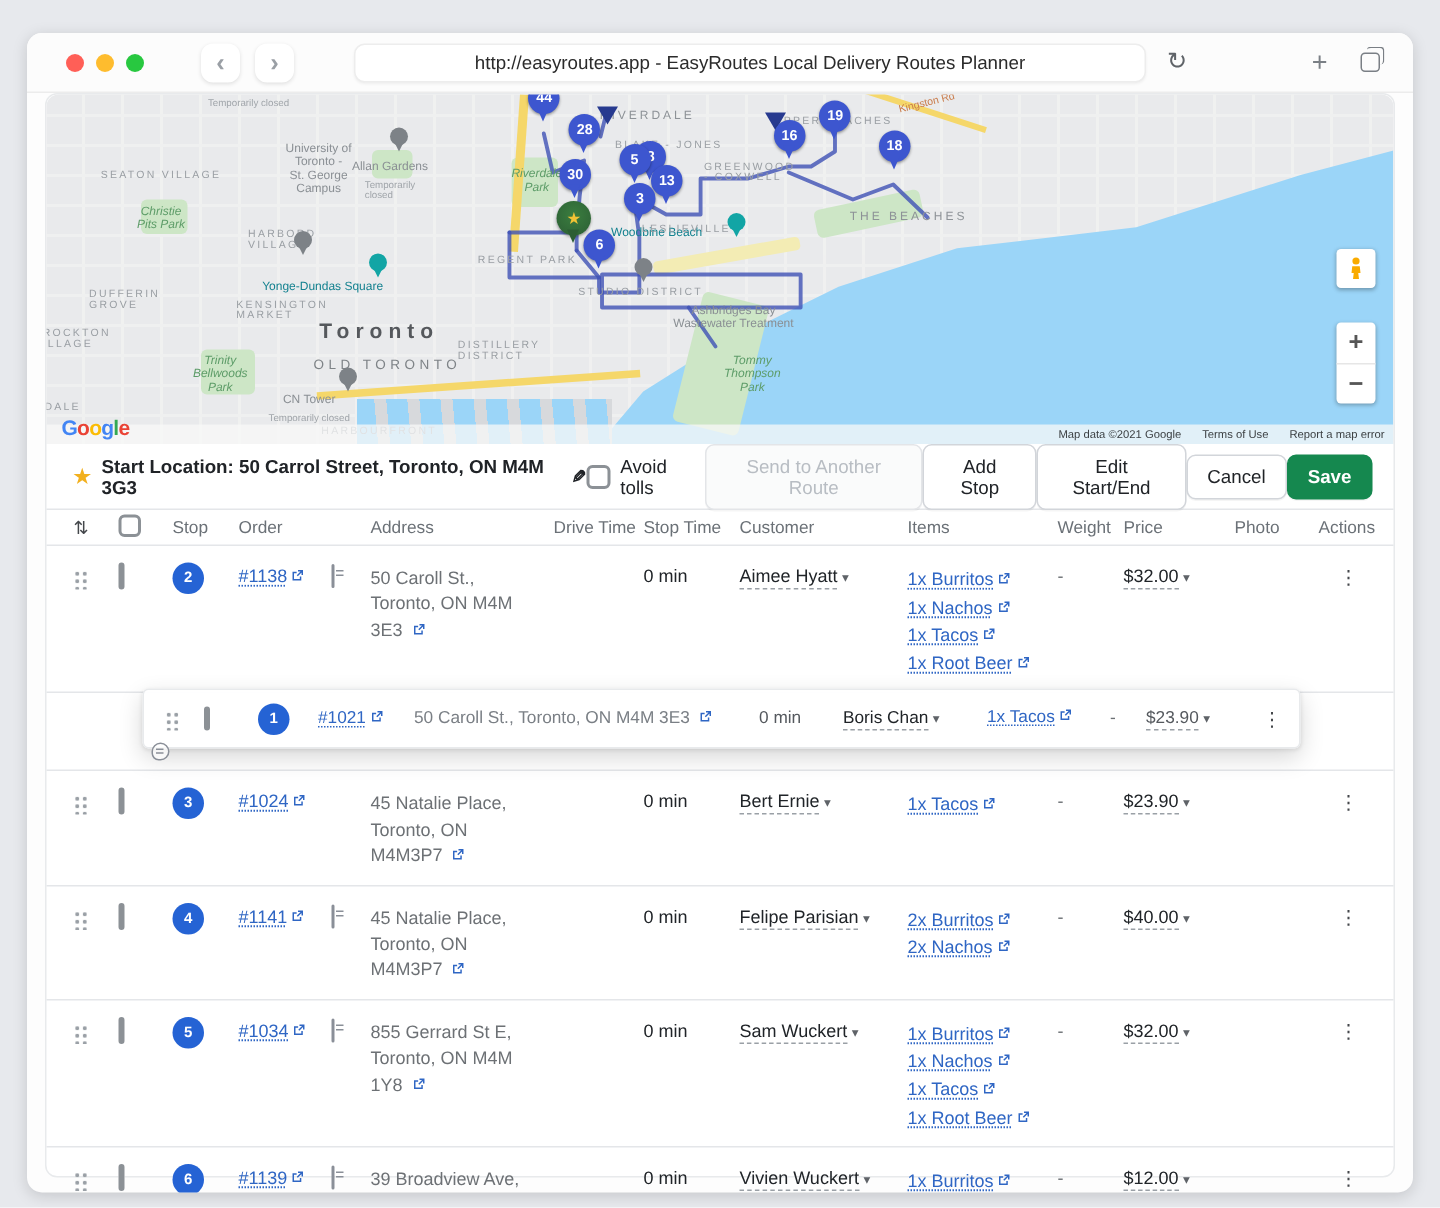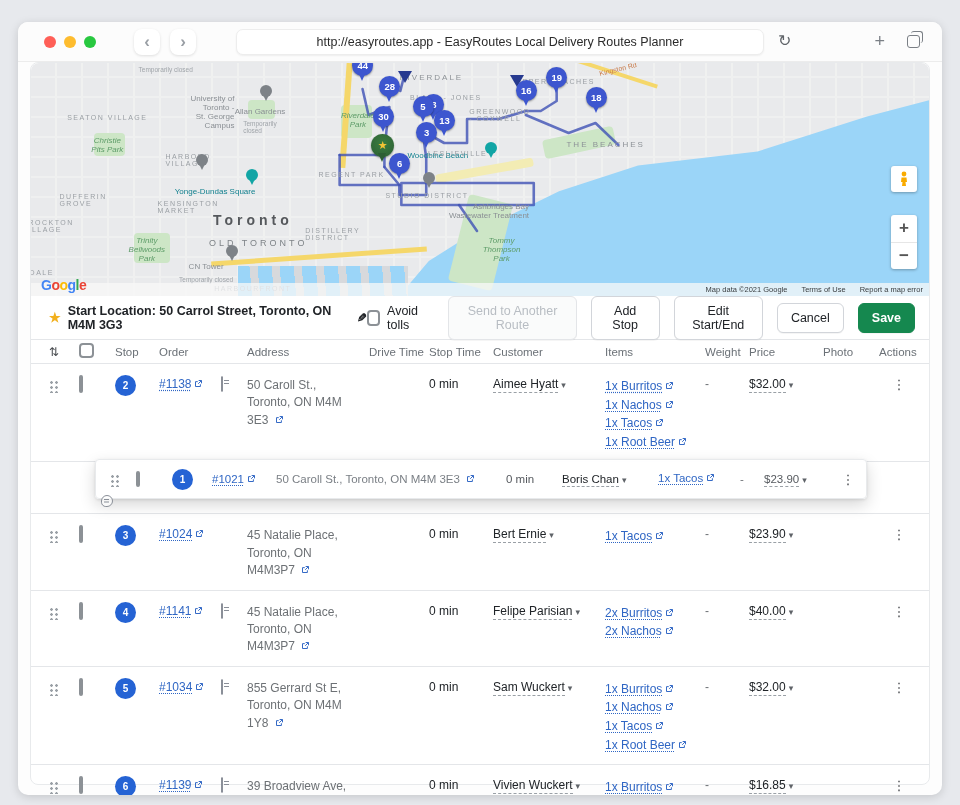--- a/index.html
+++ b/index.html
@@ -43,21 +43,21 @@
   .park { position:absolute; background:#cde6c6; border-radius:4px; }
   .sand { position:absolute; background:#f3ecb4; transform:rotate(-10deg); border-radius:3px; }
   .yroad { position:absolute; background:#f5d76a; }
   .mlabel { position:absolute; transform:translate(-50%,-50%); white-space:pre; pointer-events:none; }
   .mlabel.area { font-size:8px; letter-spacing:2px; color:#8d9297; }
   .mlabel.district { font-size:7px; letter-spacing:1.5px; color:#9a9fa4; }
   .mlabel.city { font-size:14px; letter-spacing:4px; color:#55585c; font-weight:bold; }
   .mlabel.big { font-size:9px; letter-spacing:3px; color:#7e8387; }
   .mlabel.park-l { font-size:8px; color:#5d9c68; text-align:center; font-style:italic; }
   .mlabel.poi { font-size:8px; color:#13818f; text-align:left; }
-  .mlabel.gray { font-size:8px; color:#8a8f94; text-align:right; }
+  .mlabel.gray { font-size:8px; color:#8a8f94; text-align:center; }
   .mlabel.tiny { font-size:6.5px; color:#a0a5aa; }
   .mlabel.road-o { font-size:7px; color:#c97b4a; transform:translate(-50%,-50%) rotate(-14deg); }
   .routes { position:absolute; inset:0; width:100%; height:100%; }
   .pin { position:absolute; width:21px; height:21px; margin:-26px 0 0 -10px; background:#3d56cf; border-radius:50%;
          box-shadow:0 1px 2px rgba(0,0,0,.4); color:#fff; font-size:9.5px; font-weight:bold;
          display:flex; align-items:center; justify-content:center; }
   .pin::after { content:""; position:absolute; left:6px; top:17px; border:4.5px solid transparent; border-top:9px solid #3d56cf; }
   .start-pin { position:absolute; width:23px; height:23px; margin:-28px 0 0 -11px; border-radius:50%;
          background:radial-gradient(circle at 50% 40%, #3a7d3f, #2c5e34); box-shadow:0 1px 2px rgba(0,0,0,.4);
          display:flex; align-items:center; justify-content:center; color:#f2c335; font-size:11px; }
@@ -77,21 +77,21 @@
   .zoomctrl { position:absolute; right:12px; top:152px; width:26px; height:54px; background:#fff; border-radius:3px;
          box-shadow:0 1px 3px rgba(0,0,0,.3); display:flex; flex-direction:column; }
   .zoomctrl div { flex:1; display:flex; align-items:center; justify-content:center; font-size:17px; color:#565656; font-weight:bold;}
   .zoomctrl div:first-child { border-bottom:1px solid #e6e6e6; }
 
   
   .toolbar { height:44px; display:flex; align-items:center; padding:0 14px 0 18px; border-bottom:1px solid #e4e6e9; }
   .start-loc { display:flex; align-items:center; gap:7px; font-size:12.5px; font-weight:bold; color:#202327; }
   .star { color:#f2b01e; font-size:13px; }
   .pencil { font-size:12px; color:#202327; transform:scaleX(-1); }
-  .tb-right { margin-left:auto; display:flex; align-items:center; gap:14px; }
+  .tb-right { margin-left:auto; display:flex; align-items:center; gap:0; }
   .avoid { display:flex; align-items:center; gap:7px; font-size:12.5px; color:#202327; margin-right:4px; }
   .cb { width:16px; height:16px; border:2px solid #8c9196; border-radius:4px; background:#fff; }
   .btn { font-size:12.5px; color:#202327; background:#fff; border:1px solid #d2d5da; border-radius:6px;
          padding:7px 13px; box-shadow:0 1px 0 rgba(0,0,0,.04); }
   .btn.disabled { color:#b8bdc3; background:#fafbfb; border-color:#e3e5e8; }
   .btn.primary { background:#15884f; border-color:#15884f; color:#fff; font-weight:bold; }
 
   
   .grid { display:grid; grid-template-columns:30px 36px 44px 62px 26px 122px 60px 64px 112px 100px 44px 74px 56px 40px; }
   .thead { height:24px; align-items:center; font-size:11.5px; color:#6b7177; border-bottom:1px solid #e4e6e9; padding-left:18px; }
@@ -451,21 +451,21 @@
   <span></span>
   <span>0 min</span>
   <span><span class="cust">Vivien Wuckert</span><span class="caret">▾</span></span>
   <span class="items">
             <div><span class="lnk">1x Burritos</span><span class="ext"><svg viewBox="0 0 12 12">
                   <path d="M8.5 7v3H2V3.5h3" stroke="#2f66c4" fill="none" stroke-width="1.3"></path>
                   <path d="M6.2 2h3.8v3.8M9.8 2.2 5.6 6.4" stroke="#2f66c4" fill="none" stroke-width="1.3"></path>
                 </svg></span></div>
           </span>
   <span class="muted">-</span>
-  <span><span class="price">$16.85</span><span class="caret">▾</span></span>
+  <span><span class="price">$12.00</span><span class="caret">▾</span></span>
   <span></span>
   <span class="kebab">⋮</span>
         </div>
       </div>
 
     <div class="float-row" id="float-row">
   <span class="drag"></span>
   <span><span class="cb" style="width:15px;height:15px"></span></span>
   <span class="badge" style="margin-top:0">1</span>
   <span><span class="lnk">#1021</span><span class="ext"><svg viewBox="0 0 12 12">

